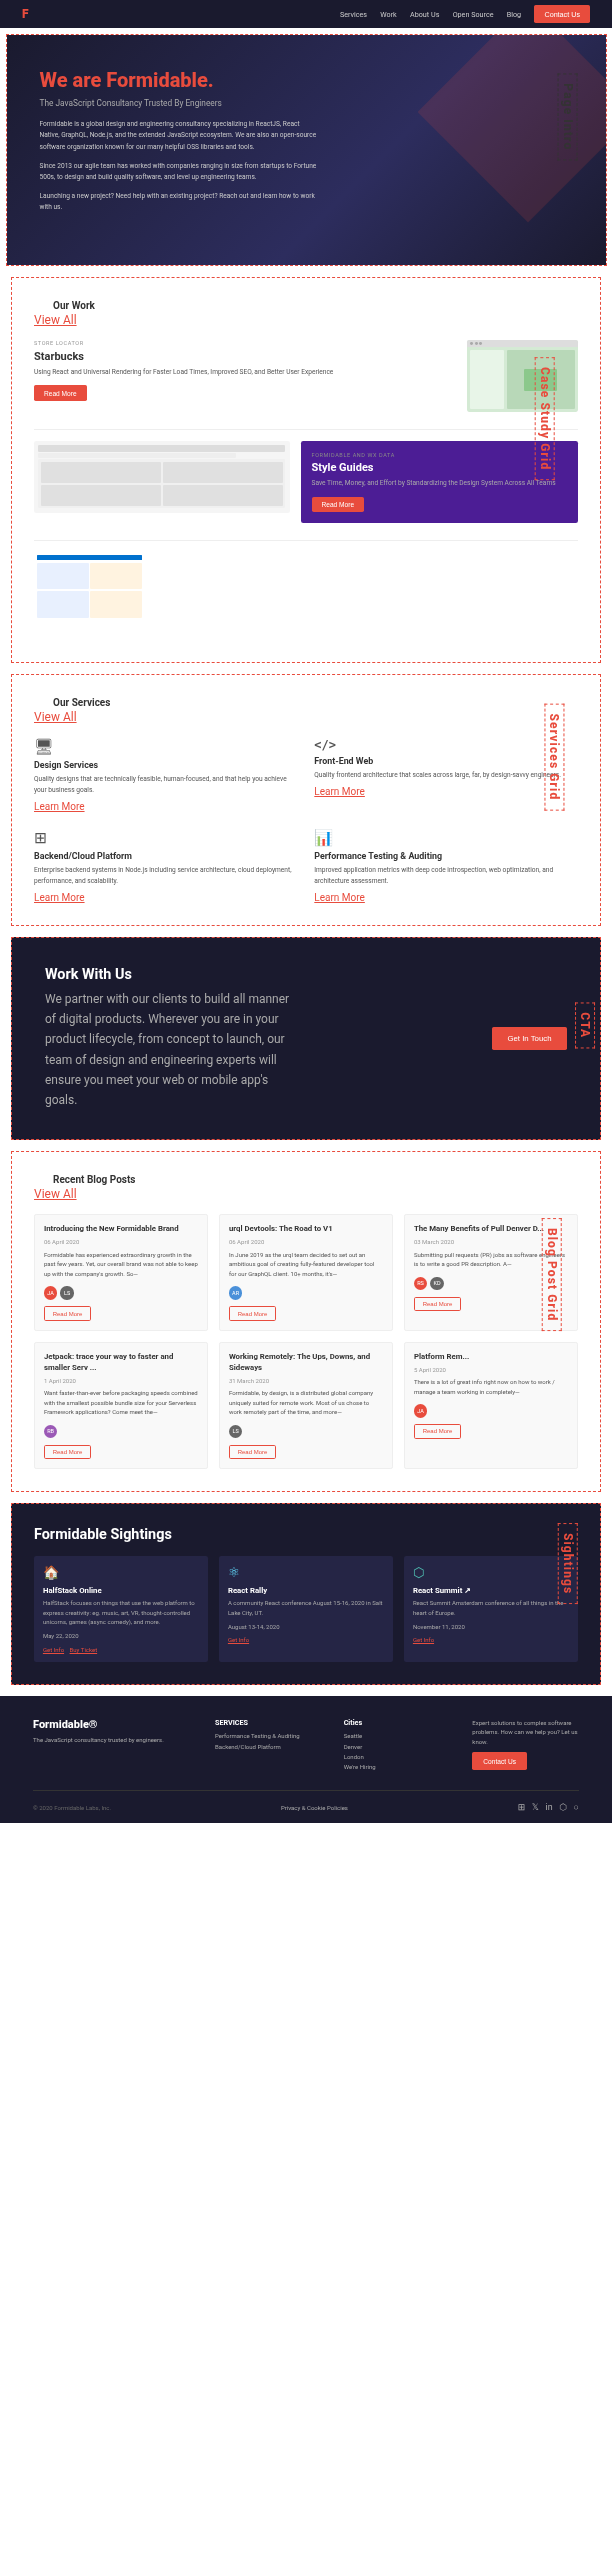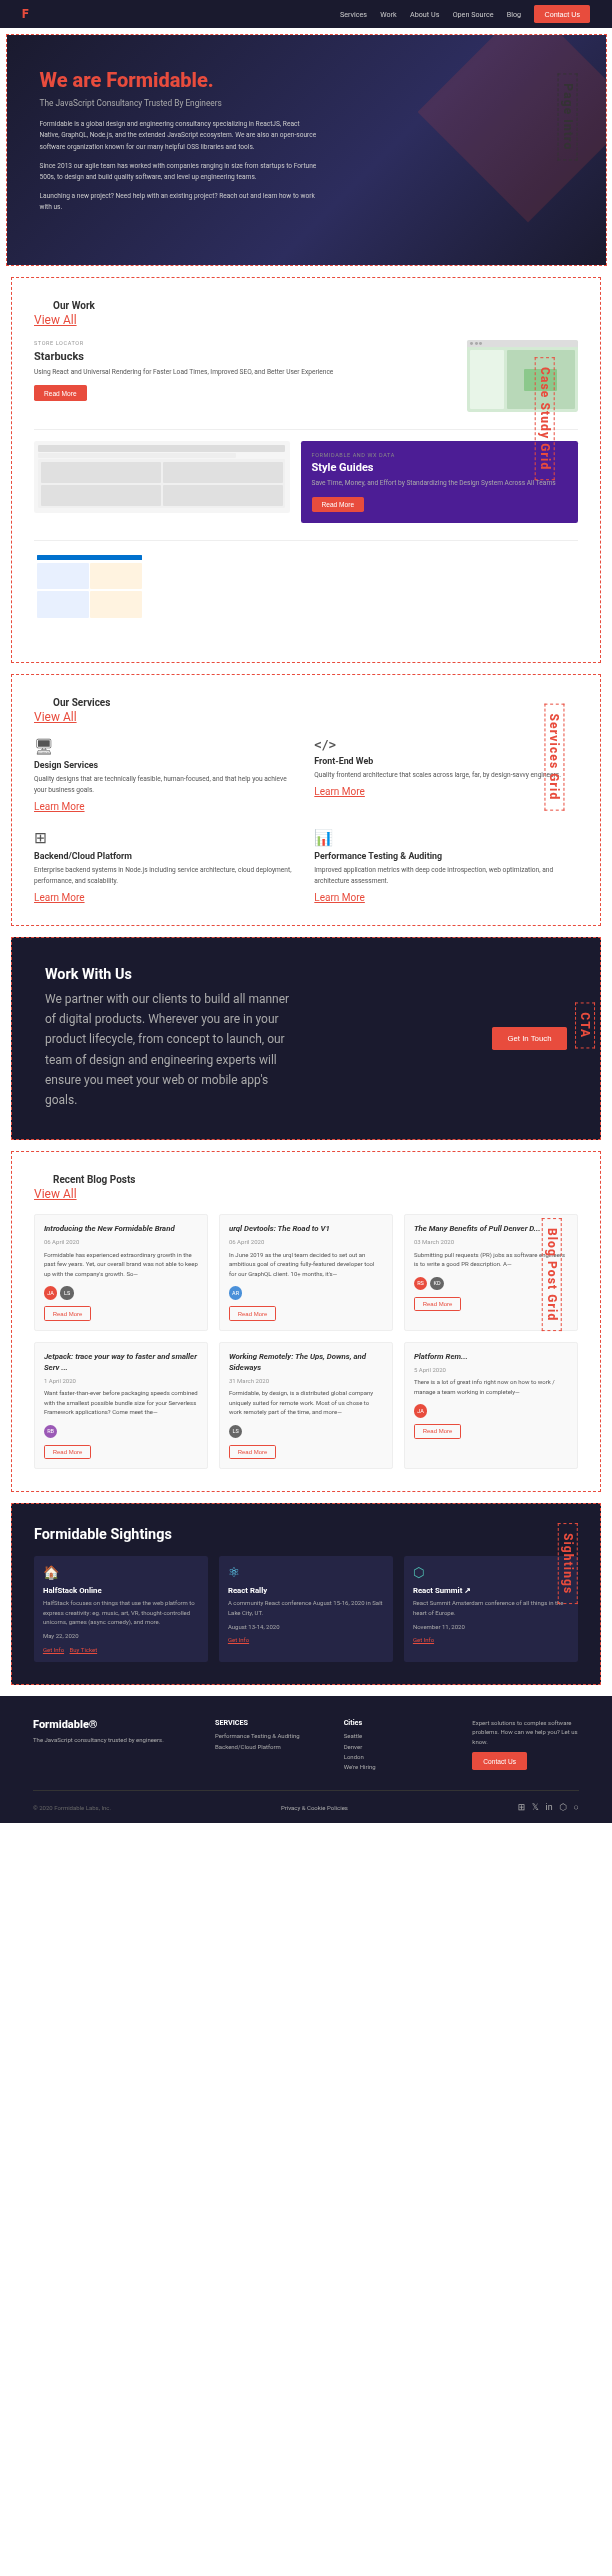--- a/index.html
+++ b/index.html
@@ -178,21 +178,21 @@
       border: 1.1px dashed #e84c3d;
       margin: 11px;
     }
     .blog-grid { display: grid; grid-template-columns: 1fr 1fr 1fr; gap: 11px; margin-top: 13.3px; }
     .blog-card {
       background: #f9f9f9;
       border: 0.6px solid #eee;
       border-radius: 2.2px;
       padding: 8.9px;
     }
-    .blog-card-title { font-size: 7.8px; font-weight: 700; margin-bottom: 3.3px; line-height: 1.4; font-style: italic; }
+    .blog-card-title { font-size: 7.8px; font-weight: 700; margin-bottom: 3.3px; line-height: 1.4; }
     .blog-card-date { font-size: 6px; color: #999; margin-bottom: 4.4px; }
     .blog-card-desc { font-size: 6px; color: #555; line-height: 1.6; margin-bottom: 7.8px; }
     .blog-card-authors { display: flex; align-items: center; gap: 3.3px; margin-bottom: 6.6px; }
     .author-avatar { width: 13.3px; height: 13.3px; border-radius: 50%; background: #ccc; display: flex; align-items: center; justify-content: center; font-size: 5.5px; color: #fff; }
     .blog-read-btn {
       background: transparent;
       color: #e84c3d;
       border: 0.6px solid #e84c3d;
       padding: 3.3px 7.8px;
       font-size: 6px;

